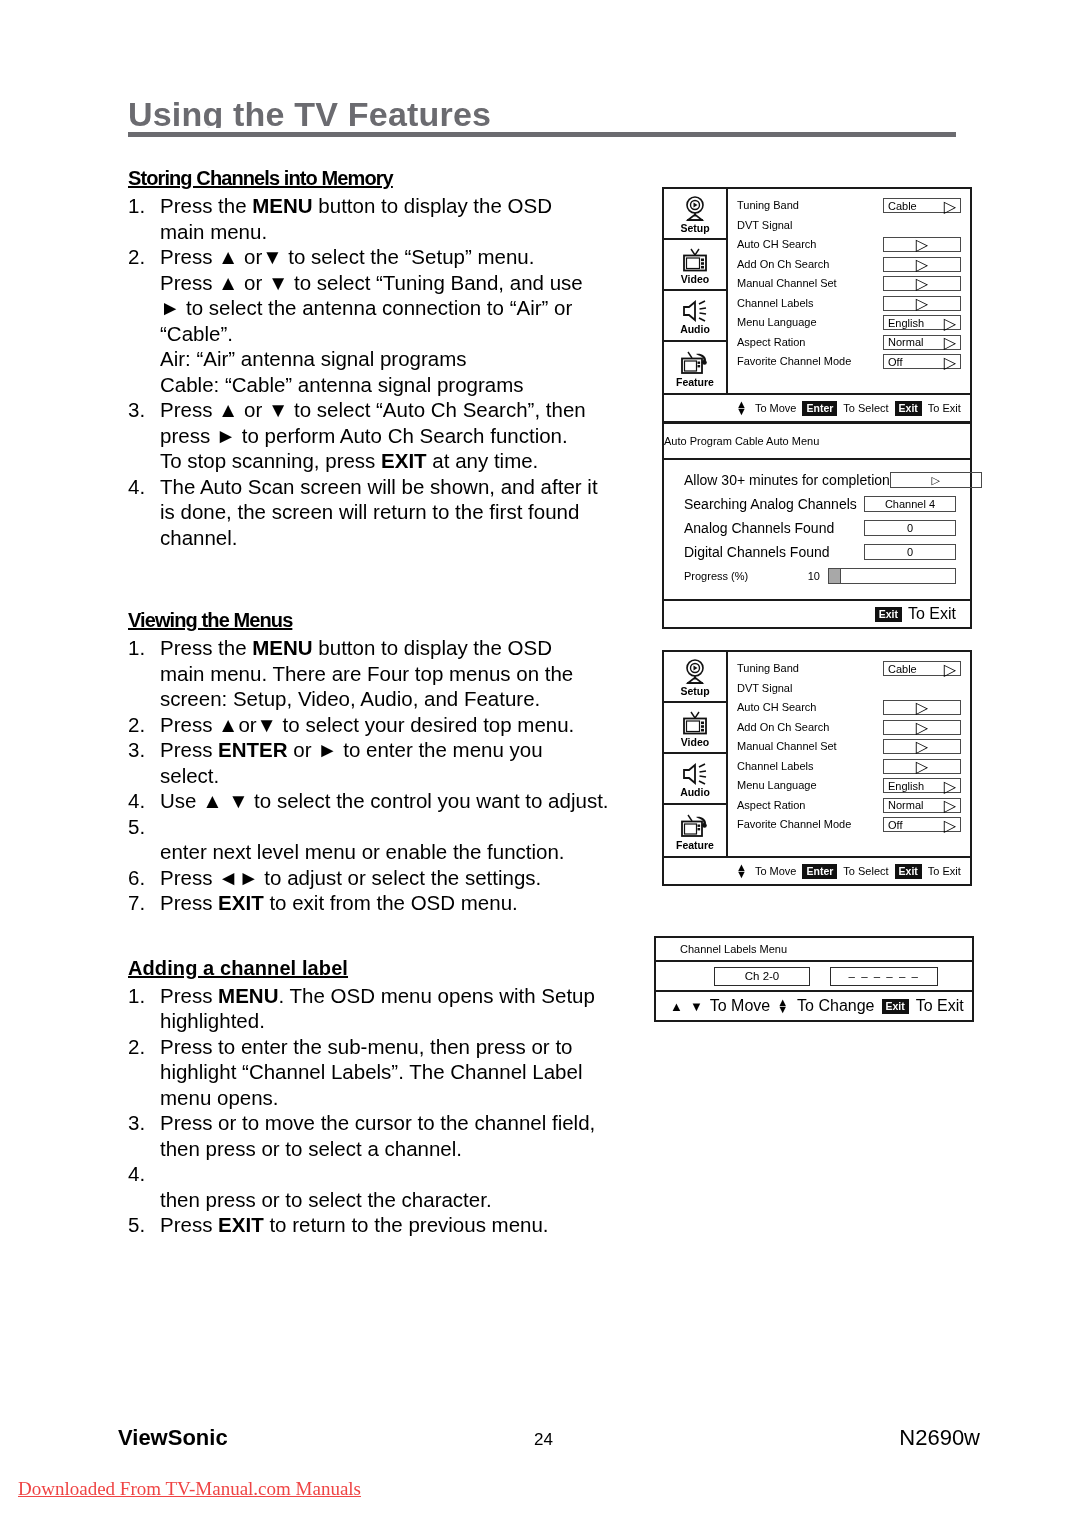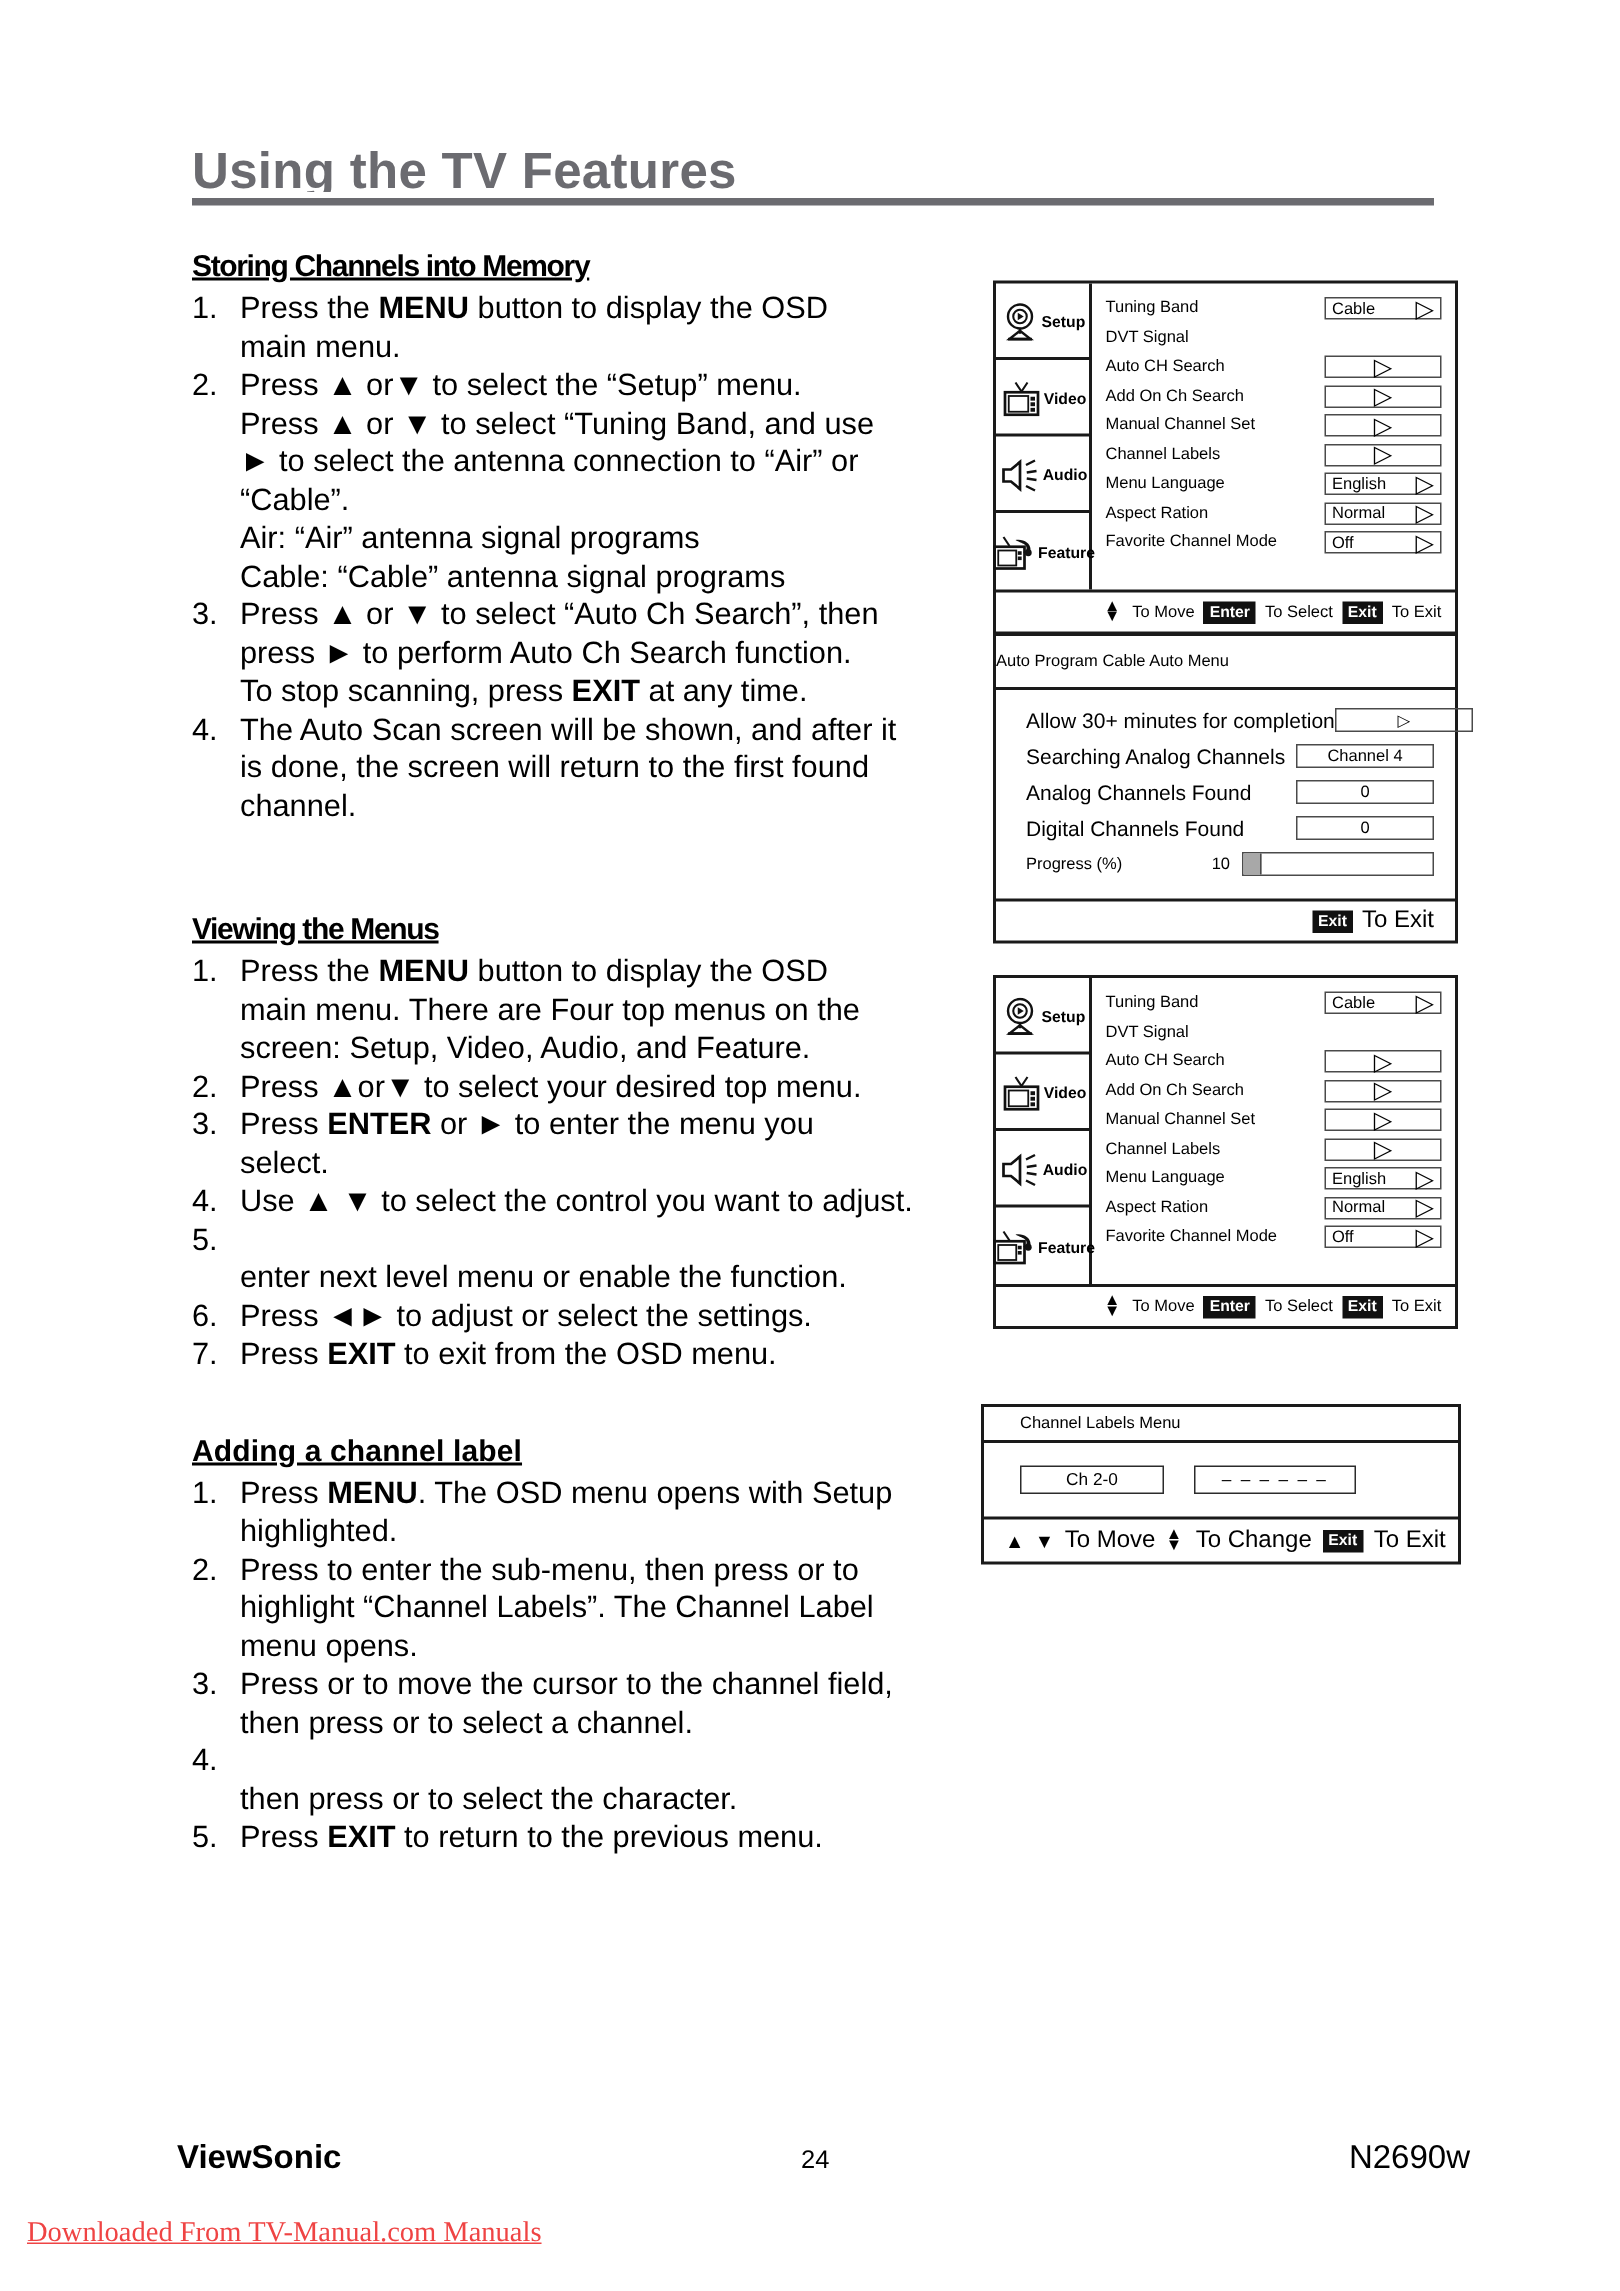--- a/index.html
+++ b/index.html
@@ -87,21 +87,21 @@
     width: 64px;
     flex: 0 0 64px;
     border-right: 2px solid #1a1a1a;
     box-sizing: border-box;
   }
   .osd-side .side-item {
     height: 51px;
     border-bottom: 2px solid #1a1a1a;
     box-sizing: border-box;
     display: flex;
-    flex-direction: row;
+    flex-direction: column;
     align-items: center;
     justify-content: center;
     padding-top: 2px;
   }
   .osd-side .side-item:last-child { border-bottom: none; }
   .osd-side .side-label {
     font-size: 10.5px;
     font-weight: bold;
     line-height: 11px;
     margin-top: 1px;
@@ -241,27 +241,28 @@
   .osd-cl .cl-title {
     height: 24px;
     border-bottom: 2px solid #1a1a1a;
     display: flex;
     align-items: center;
     padding-left: 24px;
     font-size: 11px;
     box-sizing: border-box;
   }
   .osd-cl .cl-body {
-    height: 51px;
+    height: 30px;
     border-bottom: 2px solid #1a1a1a;
     display: flex;
     align-items: center;
     padding-left: 24px;
     gap: 20px;
     box-sizing: border-box;
+    justify-content: center;
   }
   .cl-field {
     width: 96px;
     height: 19px;
     border: 1.5px solid #2b2b2b;
     box-sizing: border-box;
     display: flex;
     align-items: center;
     justify-content: center;
     font-size: 11.5px;

